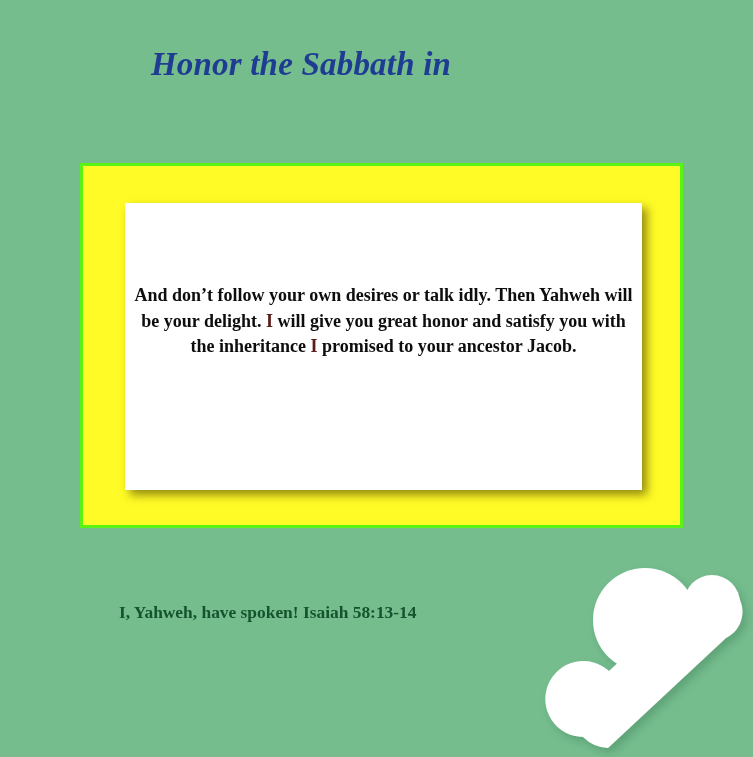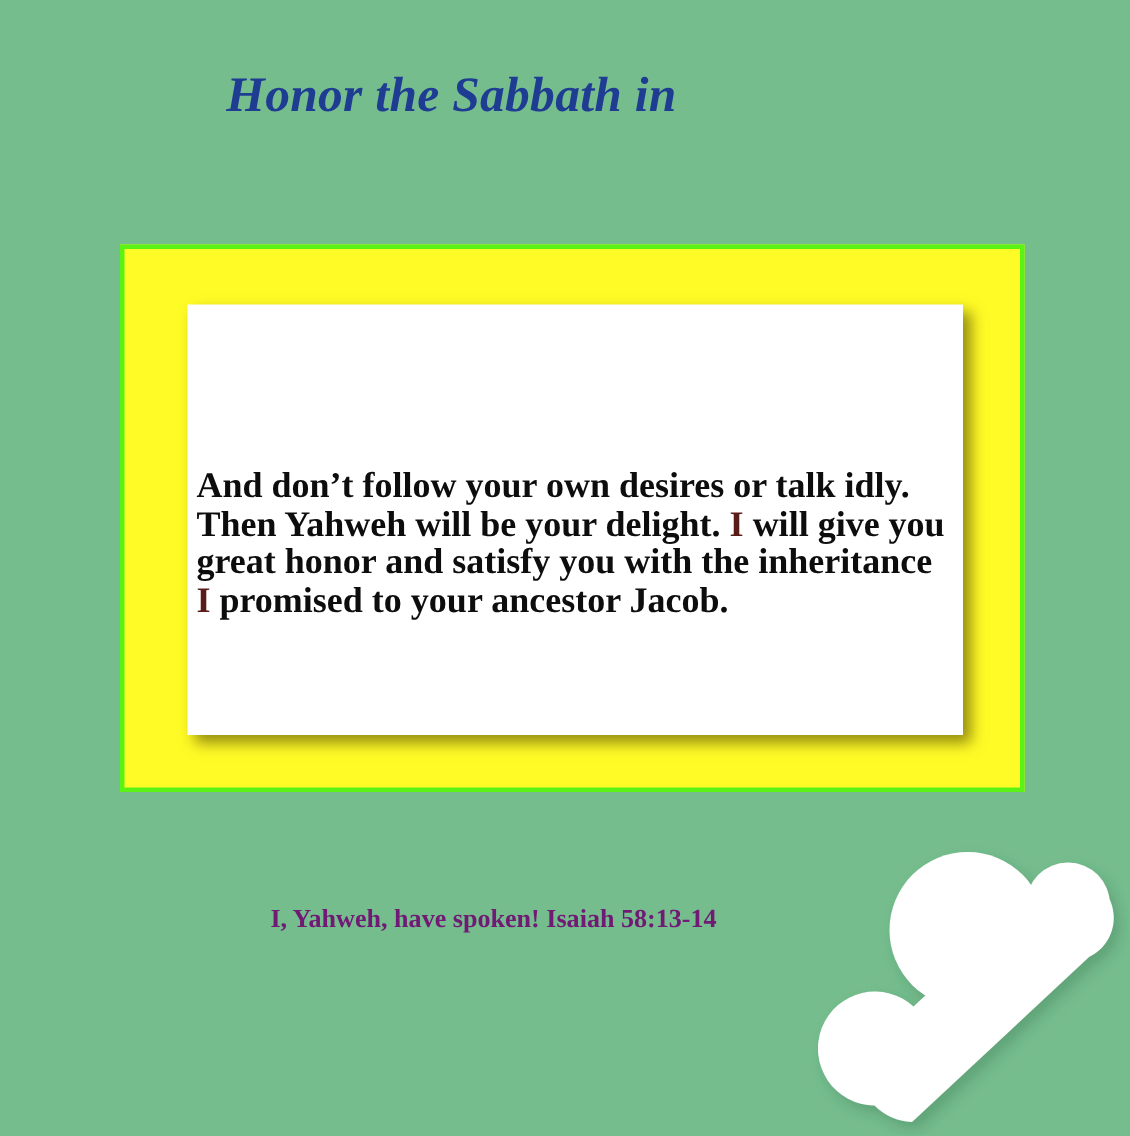--- a/index.html
+++ b/index.html
@@ -65,38 +65,37 @@
     height: 287px;
     background: #ffffff;
     box-sizing: border-box;
     box-shadow: 5px 5px 9px rgba(60, 50, 0, 0.55);
   }
   #quote-text {
     position: absolute;
     left: 6px;
     top: 80px;
     width: 505px;
+    text-align: center;
     color: #0d0d0d;
     font-weight: bold;
-    font-size: 24px;
+    font-size: 18px;
     line-height: 25.5px;
-    margin-top: 29px;
   }
   #quote-text .hl {
     color: #5a1c18;
   }
 
   
   #attribution {
     position: absolute;
     left: 119px;
     top: 601px;
     width: 420px;
-    text-align: center;
-    color: #701a75;
+    color: #14532d;
     font-weight: bold;
     font-size: 17.4px;
     line-height: 22px;
     white-space: nowrap;
   }
 
   
   #cloud-graphic {
     position: absolute;
     left: 528px;

